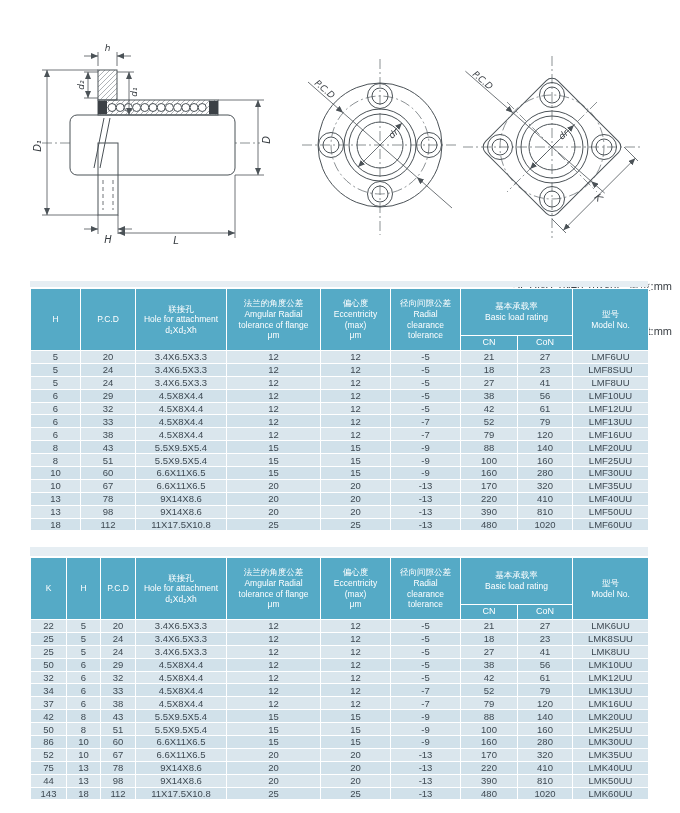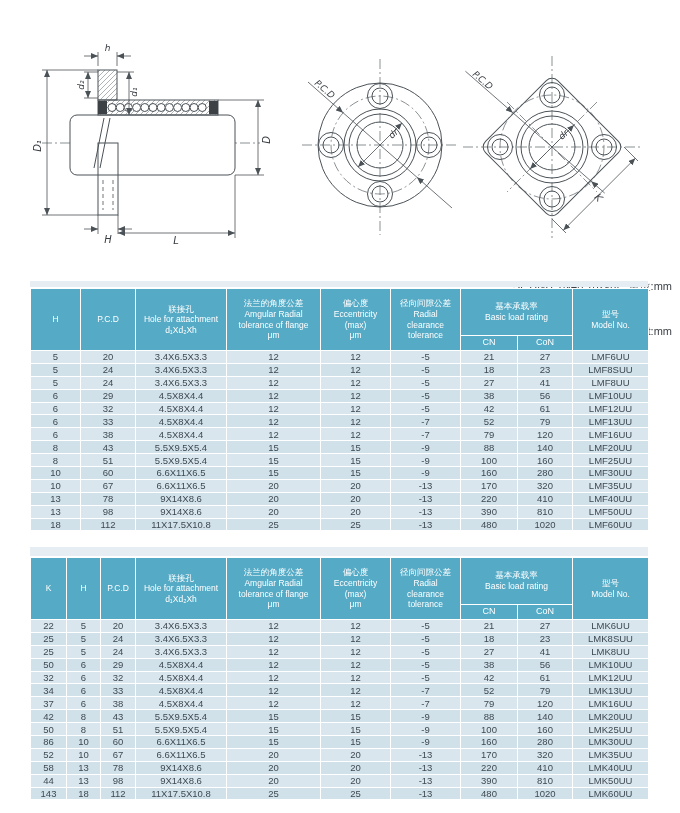--- a/index.html
+++ b/index.html
@@ -615,21 +615,21 @@
             <td>67</td>
             <td>6.6X11X6.5</td>
             <td>20</td>
             <td>20</td>
             <td>-13</td>
             <td>170</td>
             <td>320</td>
             <td>LMK35UU</td>
           </tr>
           <tr>
-            <td>58</td>
+            <td>75</td>
             <td>13</td>
             <td>78</td>
             <td>9X14X8.6</td>
             <td>20</td>
             <td>20</td>
             <td>-13</td>
             <td>220</td>
             <td>410</td>
             <td>LMK40UU</td>
           </tr>

